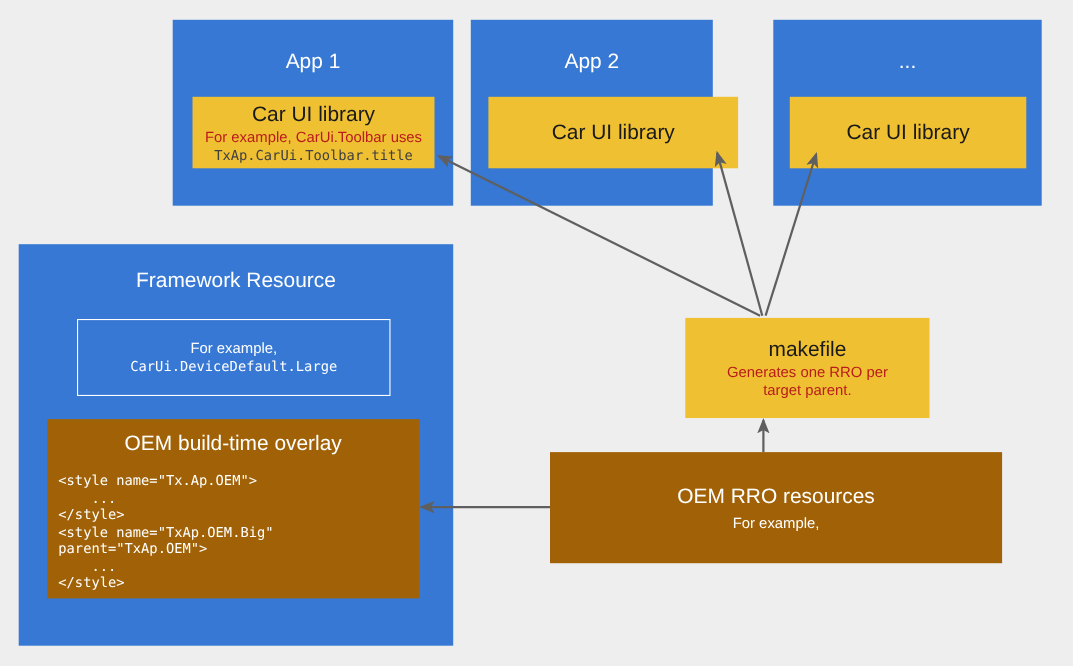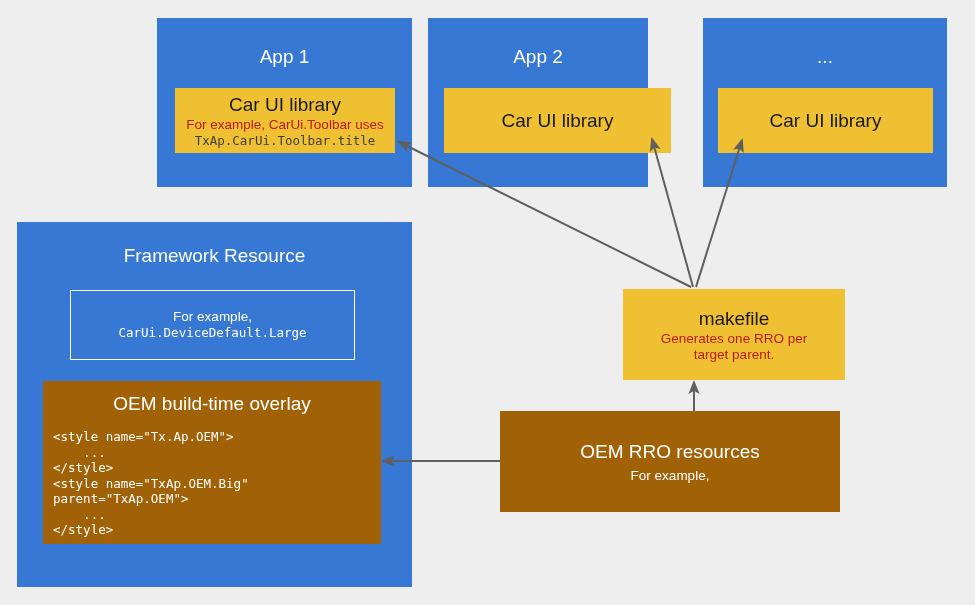--- a/index.html
+++ b/index.html
@@ -161,21 +161,21 @@
     </div>
   </div>
 
   <div class="node yellow-box" style="left:580px; top:289px; width:222px; height:91px;margin-left:43px;">
     <div class="card-stack">
       <span class="card-title">makefile</span>
       <span class="card-sub" style="padding:0 18px;">Generates one RRO per target parent.</span>
     </div>
   </div>
 
-  <div class="node green-box" style="left:500px; top:411px; width:340px; height:101px;">
+  <div class="node green-box" style="left:500px; top:411px; width:411px; height:101px;">
     <div class="card-stack">
       <span class="card-title light">OEM RRO resources</span>
       <span class="spacer-sm"></span>
       <span class="card-sub light">For example,</span>
     </div>
   </div>
 
   <svg class="arrows" viewBox="0 0 975 605" width="975" height="605">
     <defs>
       <marker id="arrowhead" markerWidth="7" markerHeight="7" refX="6" refY="3.2" orient="auto" markerUnits="strokeWidth">

